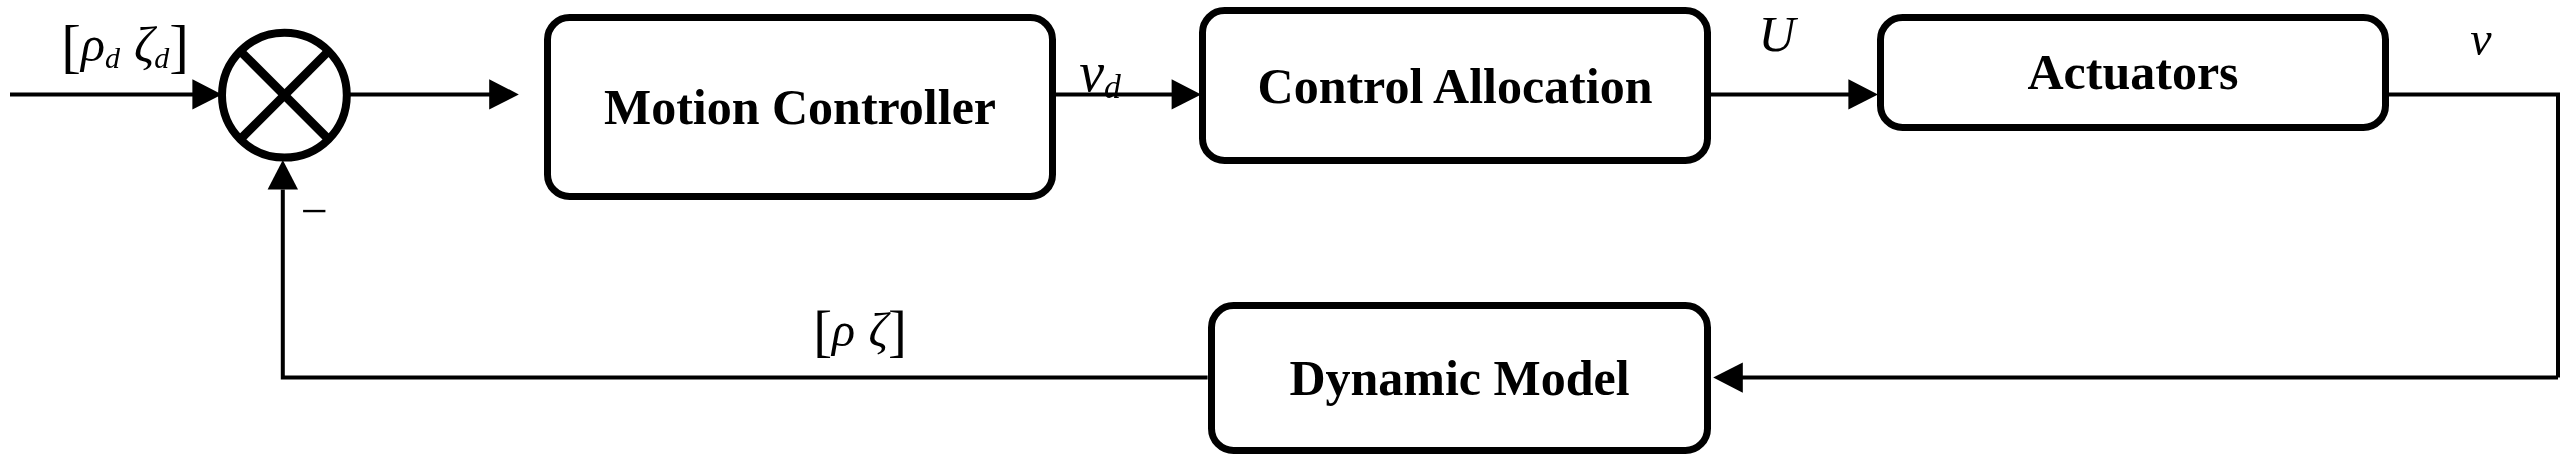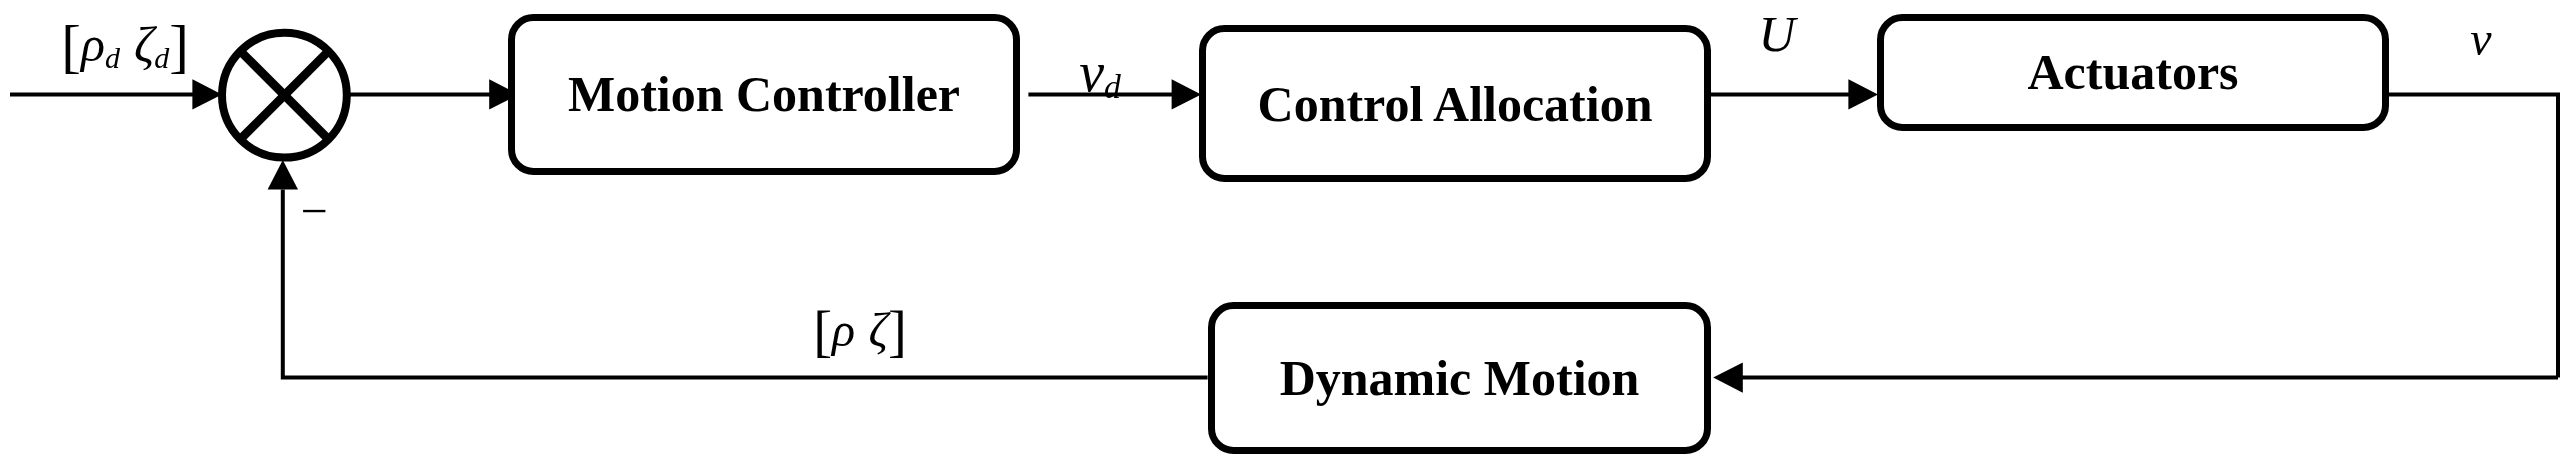--- a/index.html
+++ b/index.html
@@ -23,22 +23,22 @@
     border: 7.2px solid #000;
     border-radius: 25.6px;
     background: #ffffff;
     display: flex;
     align-items: center;
     justify-content: center;
     font-weight: 700;
     font-size: 50px;
     white-space: nowrap;
   }
-  .block-motion      { left: 508px;  top: 13.6px;  width: 512px; height: 161px; }
-  .block-allocation  { left: 1199px; top: 25px;  width: 512px; height: 157px; }
+  .block-motion      { left: 544px;  top: 13.6px;  width: 512px; height: 186px; }
+  .block-allocation  { left: 1199px; top: 7px;  width: 512px; height: 157px; }
   .block-actuators   { left: 1877px; top: 13.6px;  width: 512px; height: 117px; }
   .block-dynamic     { left: 1208px; top: 302px; width: 503px; height: 152px; }
 
   .mlabel {
     position: absolute;
     transform: translate(-50%, -50%);
     font-weight: 400;
     white-space: nowrap;
     line-height: 1;
   }
@@ -89,21 +89,21 @@
   <div class="block block-motion">
     <span>Motion Controller</span>
   </div>
   <div class="block block-allocation">
     <span>Control Allocation</span>
   </div>
   <div class="block block-actuators">
     <span>Actuators</span>
   </div>
   <div class="block block-dynamic">
-    <span>Dynamic Motion</span>
+    <span>Dynamic Model</span>
   </div>
 
   <div class="mlabel label-reference">
     <span class="bracket">[</span><span class="it">ρ</span><span class="sub">d</span><span class="it gap">ζ</span><span class="sub">d</span><span class="bracket">]</span>
   </div>
 
   <div class="mlabel label-vd">
     <span class="it">v</span><span class="sub">d</span>
   </div>
 

